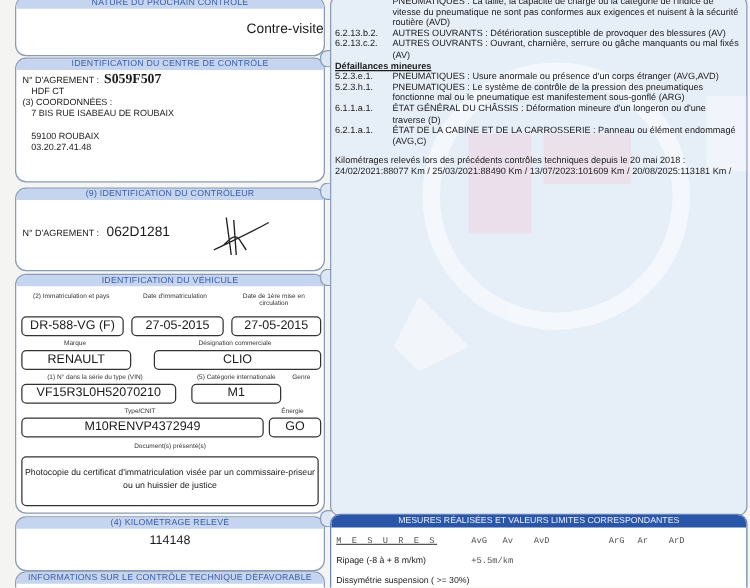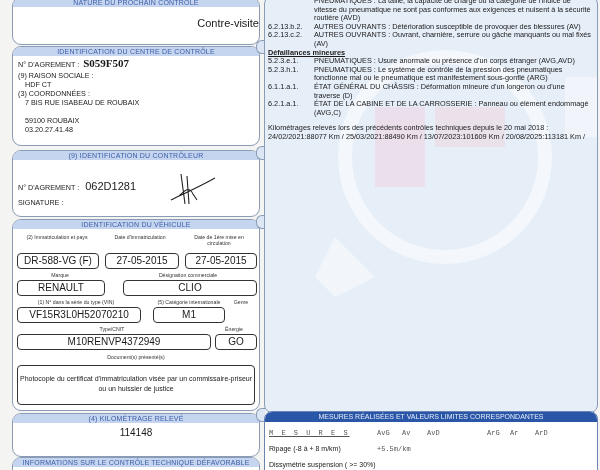--- a/index.html
+++ b/index.html
@@ -49,33 +49,31 @@
 
 <div class="left">
   <div class="box b1">
     <div class="hdr">NATURE DU PROCHAIN CONTRÔLE</div>
     <div class="val">Contre-visite</div>
   </div>
 
   <div class="box b2">
     <div class="hdr">IDENTIFICATION DU CENTRE DE CONTRÔLE</div>
     <div class="row agr"><span>N° D'AGREMENT :</span><b>S059F507</b></div>
-    <div class="row" style="margin-top:2px">(9) RAISON SOCIALE :</div>
     <div class="row ind">HDF CT</div>
     <div class="row">(3) COORDONNÉES :</div>
     <div class="row ind">7 BIS RUE ISABEAU DE ROUBAIX</div>
     <div class="gap"></div>
     <div class="row ind">59100 ROUBAIX</div>
     <div class="row ind">03.20.27.41.48</div>
   </div>
 
   <div class="box b3">
     <div class="hdr">(9) IDENTIFICATION DU CONTRÔLEUR</div>
     <div class="row r1"><span>N° D'AGREMENT :</span><span class="num">062D1281</span></div>
-    <div class="row r2">SIGNATURE :</div>
     <svg class="sig" width="60" height="42" viewBox="0 0 60 42">
       <path d="M8 34 C20 28 34 22 52 12 M18 8 L22 38 M24 10 L26 38 M16 30 C22 24 26 20 30 28 L34 34" stroke="#222" stroke-width="1.1" fill="none"></path>
     </svg>
   </div>
 
   <div class="box b4">
     <div class="hdr">IDENTIFICATION DU VÉHICULE</div>
     <div class="lbl" style="left:4px;top:14px;width:80px;">(2) Immatriculation et pays</div>
     <div class="lbl" style="left:92px;top:14px;width:70px;">Date d'immatriculation</div>
     <div class="lbl" style="left:172px;top:14px;width:68px;">Date de 1ère mise en circulation</div>

